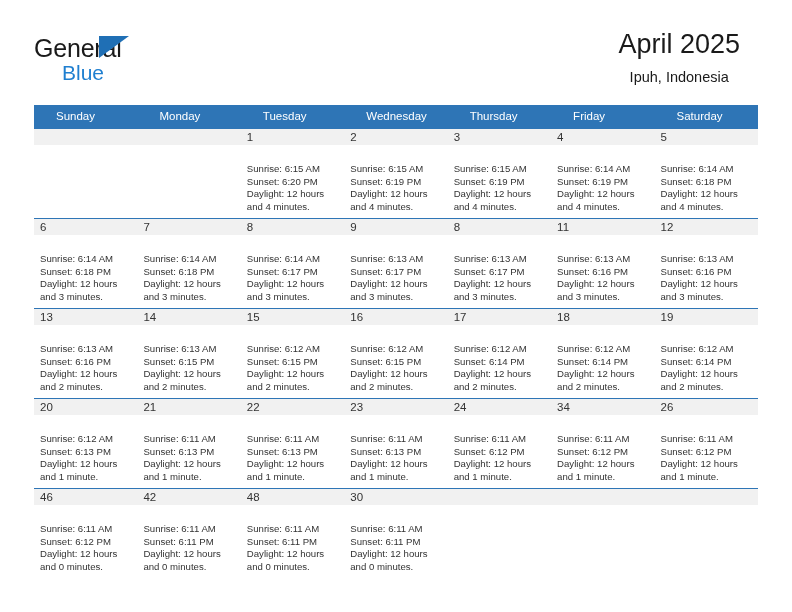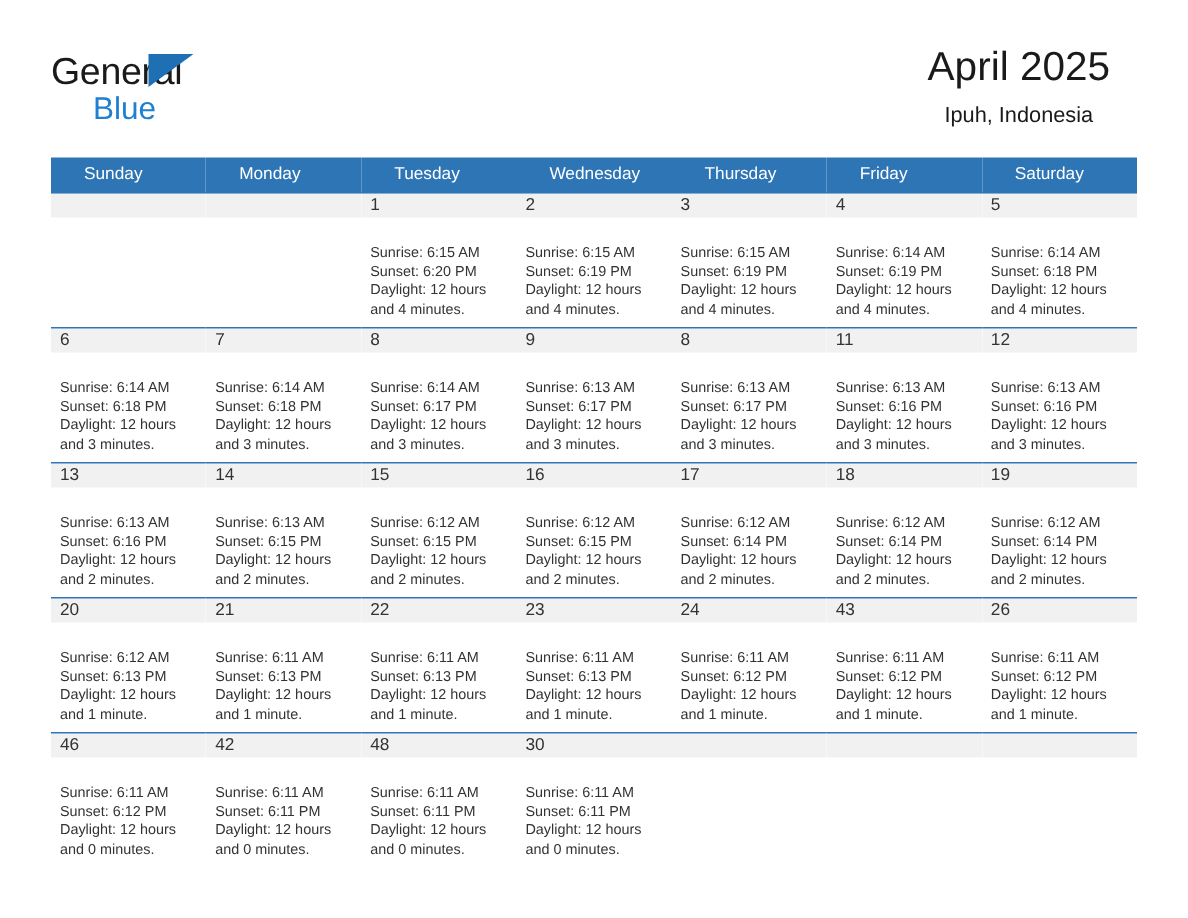--- a/index.html
+++ b/index.html
@@ -400,21 +400,21 @@
           <td>
             <div class="daynum-strip">24</div>
             <div class="cell-body">
               <div class="cell-line">Sunrise: 6:11 AM</div>
               <div class="cell-line">Sunset: 6:12 PM</div>
               <div class="cell-line">Daylight: 12 hours</div>
               <div class="cell-line">and 1 minute.</div>
             </div>
           </td>
           <td>
-            <div class="daynum-strip">43</div>
+            <div class="daynum-strip">34</div>
             <div class="cell-body">
               <div class="cell-line">Sunrise: 6:11 AM</div>
               <div class="cell-line">Sunset: 6:12 PM</div>
               <div class="cell-line">Daylight: 12 hours</div>
               <div class="cell-line">and 1 minute.</div>
             </div>
           </td>
           <td>
             <div class="daynum-strip">26</div>
             <div class="cell-body">

